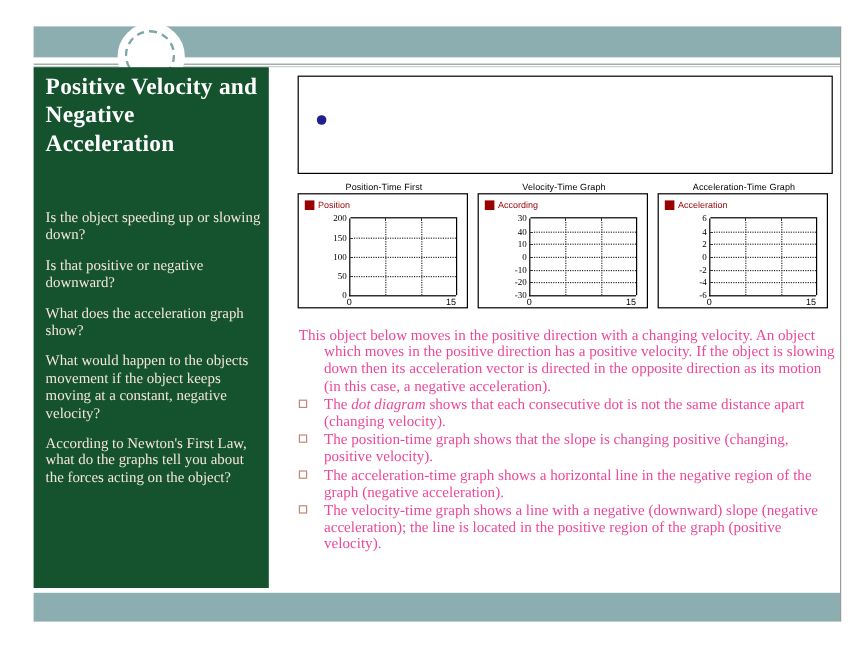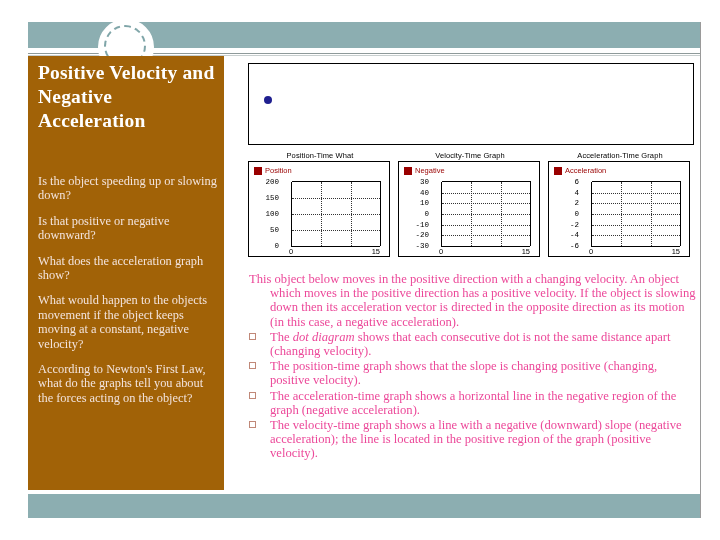--- a/index.html
+++ b/index.html
@@ -85,21 +85,21 @@
     width: 34px; height: 34px;
     border-radius: 50%;
     background: #ffffff;
   }
 
   
   .sidebar {
     position: absolute;
     left: 28px; top: 56px;
     width: 196px; height: 434px;
-    background: #a16207;
+    background: #14532d;
   }
   .sidebar-title {
     position: absolute;
     left: 10px; top: 5px;
     width: 178px;
     color: #ffffff;
     font-family: "Liberation Serif", serif;
     font-weight: bold;
     font-size: 19.5px;
     line-height: 24px;
@@ -207,23 +207,23 @@
   .vgrid {
     position: absolute;
     top: 0;
     width: 0;
     height: 100%;
     border-left: 1px dotted #333333;
   }
   .ytick {
     position: absolute;
     right: 100%;
-    margin-right: 13px;
+    margin-right: 3px;
     transform: translateY(-50%);
-    font-family: Liberation Mono, monospace;
+    font-family: Liberation Serif, serif;
     font-size: 7.5px;
     color: #000000;
     white-space: nowrap;
   }
   .xtick {
     position: absolute;
     top: 100%;
     margin-top: 1px;
     font-family: "Liberation Sans", sans-serif;
     font-size: 7.5px;
@@ -295,21 +295,21 @@
       <div class="sidebar-q">According to Newton's First Law, what do the graphs tell you about the forces acting on the object?</div>
     </div>
   </div>
 
   <div class="dot-box">
     <div class="dot-point"></div>
   </div>
 
   <div class="graph-row">
     <div class="graph-cell" id="g0" style="left:0px;">
-        <div class="graph-title">Position-Time What</div>
+        <div class="graph-title">Position-Time First</div>
         <div class="graph-frame">
           <div class="legend">
             <span class="legend-swatch"></span>
             <span class="legend-label">Position</span>
           </div>
           <div class="plot">
             <div class="plot-top"></div>
             <div class="plot-right"></div>
             <div class="ytick" style="top: 100%;">0</div>
             <div class="hgrid" style="top: 75%;"></div>
@@ -324,21 +324,21 @@
             <div class="xtick" style="left: -3px;">0</div>
             <div class="xtick" style="right: 0px;">15</div>
           </div>
         </div>
       </div>
     <div class="graph-cell" id="g1" style="left:150px;">
         <div class="graph-title">Velocity-Time Graph</div>
         <div class="graph-frame">
           <div class="legend">
             <span class="legend-swatch"></span>
-            <span class="legend-label">Negative</span>
+            <span class="legend-label">According</span>
           </div>
           <div class="plot">
             <div class="plot-top"></div>
             <div class="plot-right"></div>
             <div class="ytick" style="top: 100%;">-30</div>
             <div class="hgrid" style="top: 83.3333%;"></div>
             <div class="ytick" style="top: 83.3333%;">-20</div>
             <div class="hgrid" style="top: 66.6667%;"></div>
             <div class="ytick" style="top: 66.6667%;">-10</div>
             <div class="hgrid" style="top: 50%;"></div>

